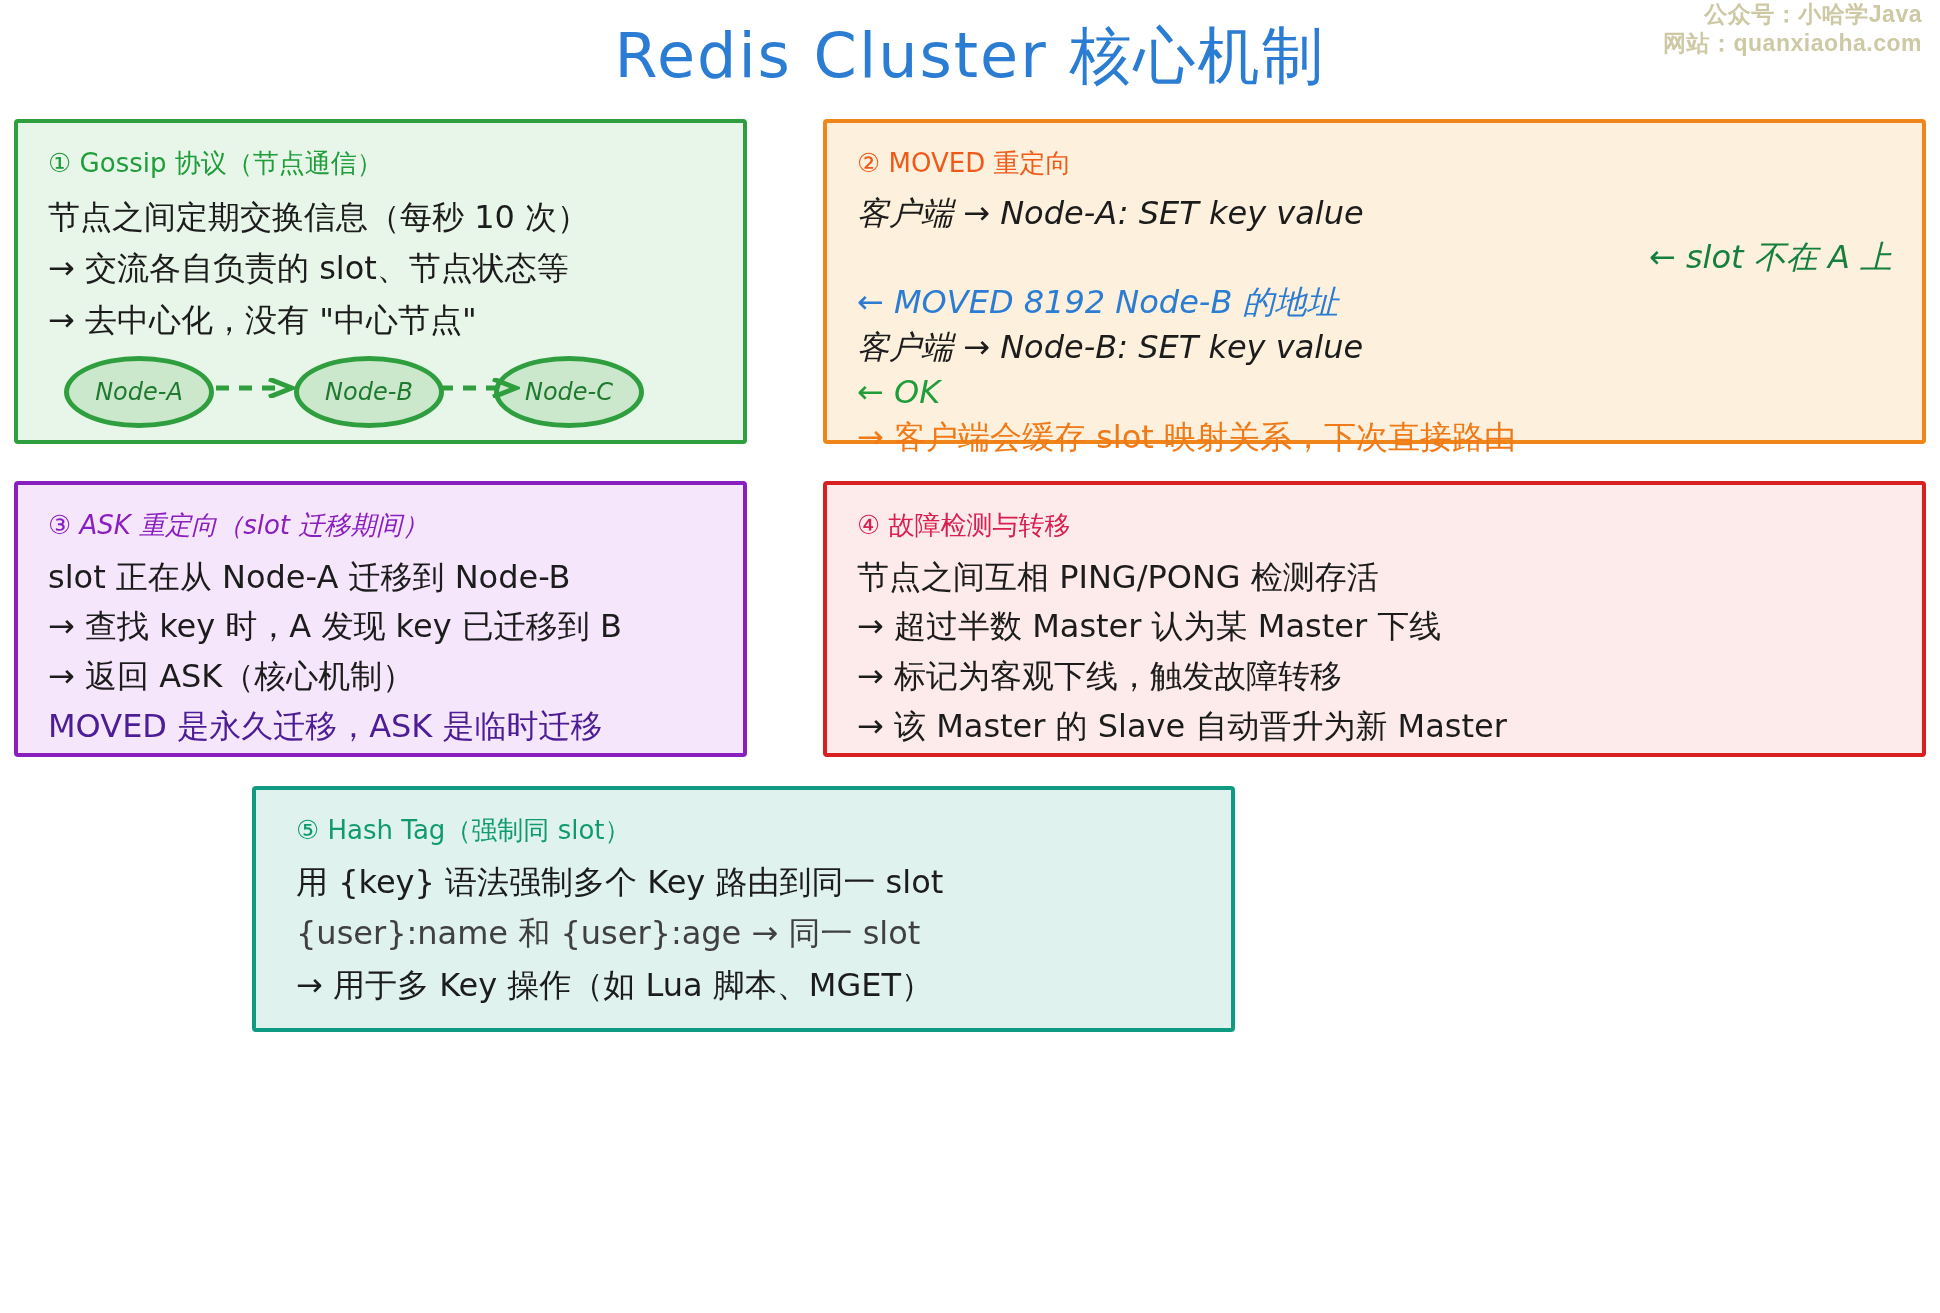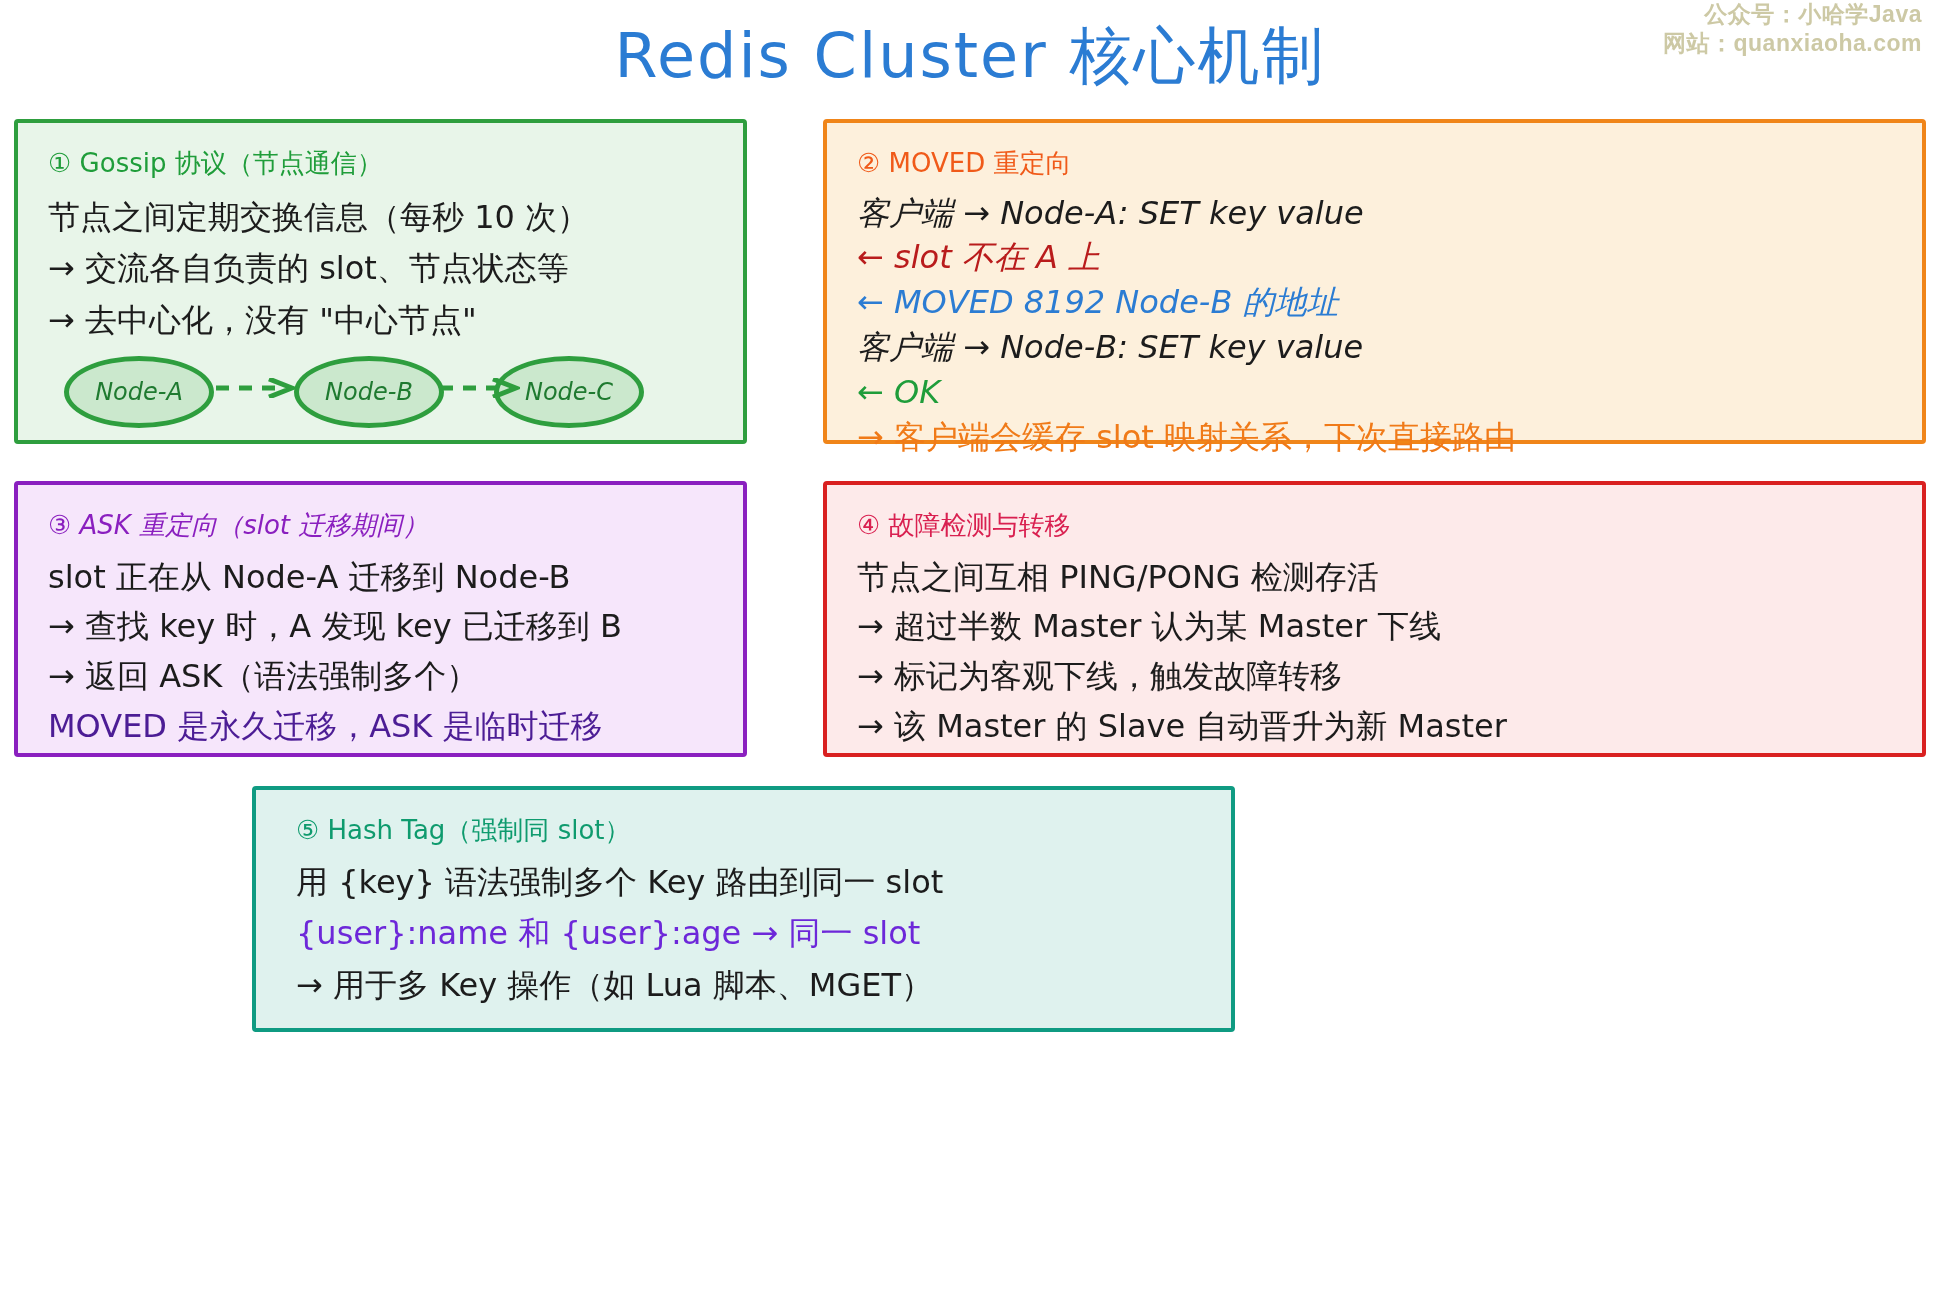--- a/index.html
+++ b/index.html
@@ -102,26 +102,26 @@
   #card-hashtag {
     left: 252px; top: 786px; width: 983px; height: 246px;
     background: #dff2ee;
     border: 4px solid #0f9b82;
   }
   #card-hashtag .card-title { color: #0f9b6e; }
 
   .card-inner { padding: 26px 30px 0 30px; }
 
   .t-black   { color: #1c1c1c; }
-  .t-red     { color: #b91c1c; }
+  .t-red     { color: #15803d; text-align: right; }
   .t-blue    { color: #2b7cd3; }
   .t-green   { color: #1f9d3a; }
   .t-orange  { color: #f07a18; }
   .t-purple  { color: #4c1d95; }
-  .t-teal    { color: #6d28d9; }
+  .t-teal    { color: #404040; }
   .ital { font-style: italic; }
 
   
   #node-diagram {
     position: absolute;
     left: 28px;
     bottom: 14px;
     width: 680px;
     height: 74px;
   }
@@ -200,21 +200,21 @@
     <div class="line t-orange">→ 客户端会缓存 slot 映射关系，下次直接路由</div>
   </div>
 </div>
 
 <div class="card" id="card-ask">
   <div class="card-inner">
     <div class="card-title ital">③ ASK 重定向（slot 迁移期间）</div>
     <div style="height:20px"></div>
     <div class="line t-black" style="margin-bottom:14px">slot 正在从 Node-A 迁移到 Node-B</div>
     <div class="line t-black" style="margin-bottom:14px">→ 查找 key 时，A 发现 key 已迁移到 B</div>
-    <div class="line t-black" style="margin-bottom:14px">→ 返回 ASK（语法强制多个）</div>
+    <div class="line t-black" style="margin-bottom:14px">→ 返回 ASK（核心机制）</div>
     <div class="line t-purple">MOVED 是永久迁移，ASK 是临时迁移</div>
   </div>
 </div>
 
 <div class="card" id="card-failover">
   <div class="card-inner">
     <div class="card-title">④ 故障检测与转移</div>
     <div style="height:20px"></div>
     <div class="line t-black" style="margin-bottom:14px">节点之间互相 PING/PONG 检测存活</div>
     <div class="line t-black" style="margin-bottom:14px">→ 超过半数 Master 认为某 Master 下线</div>

